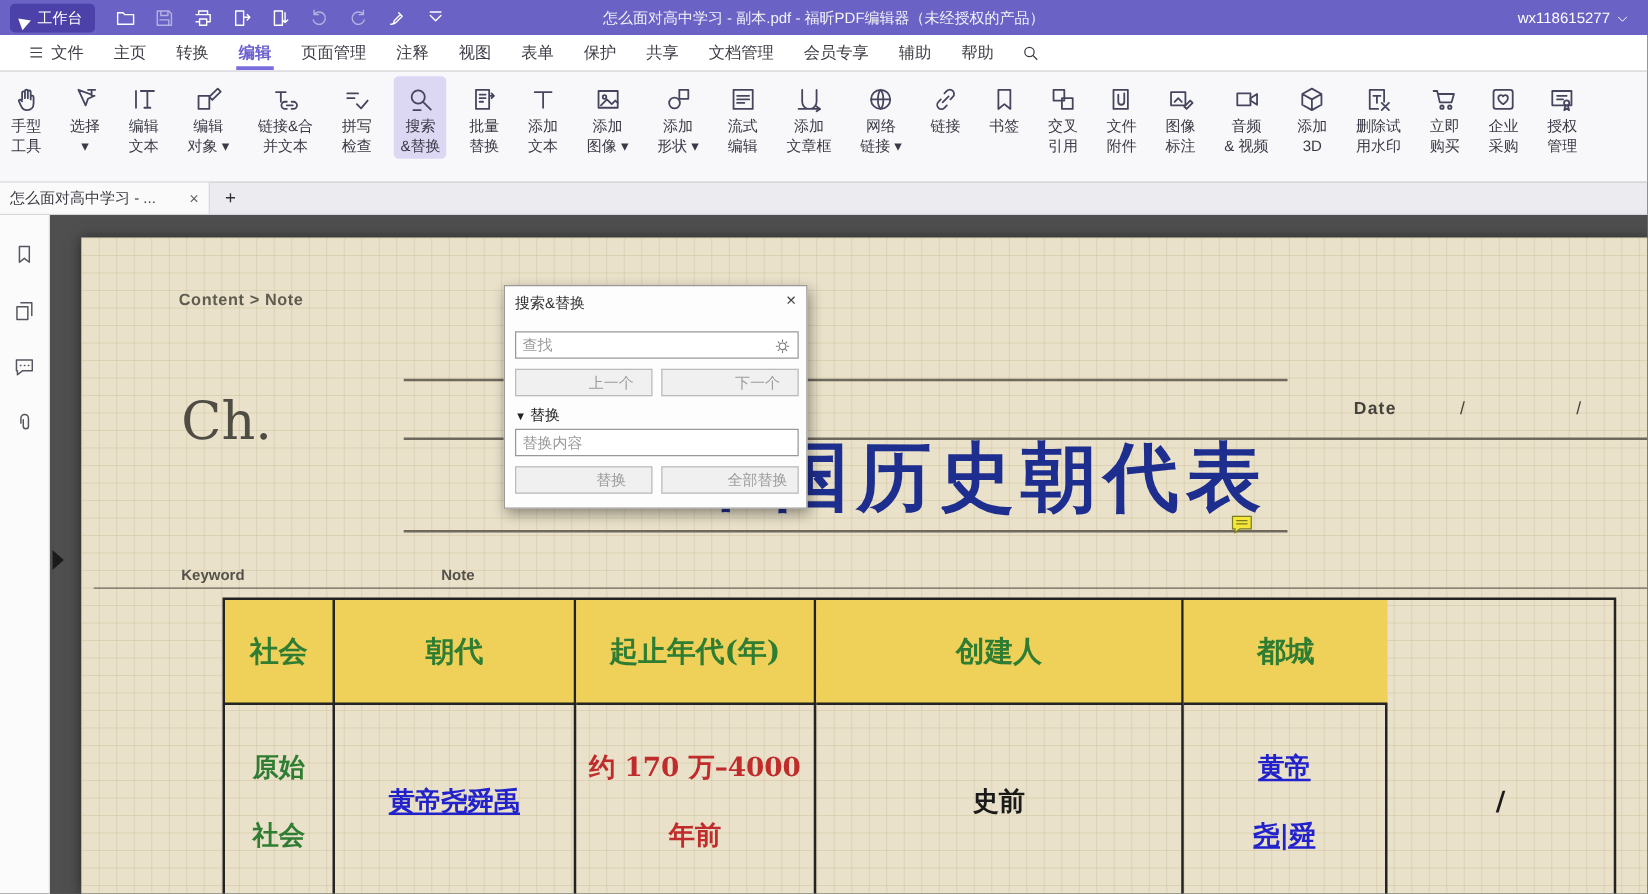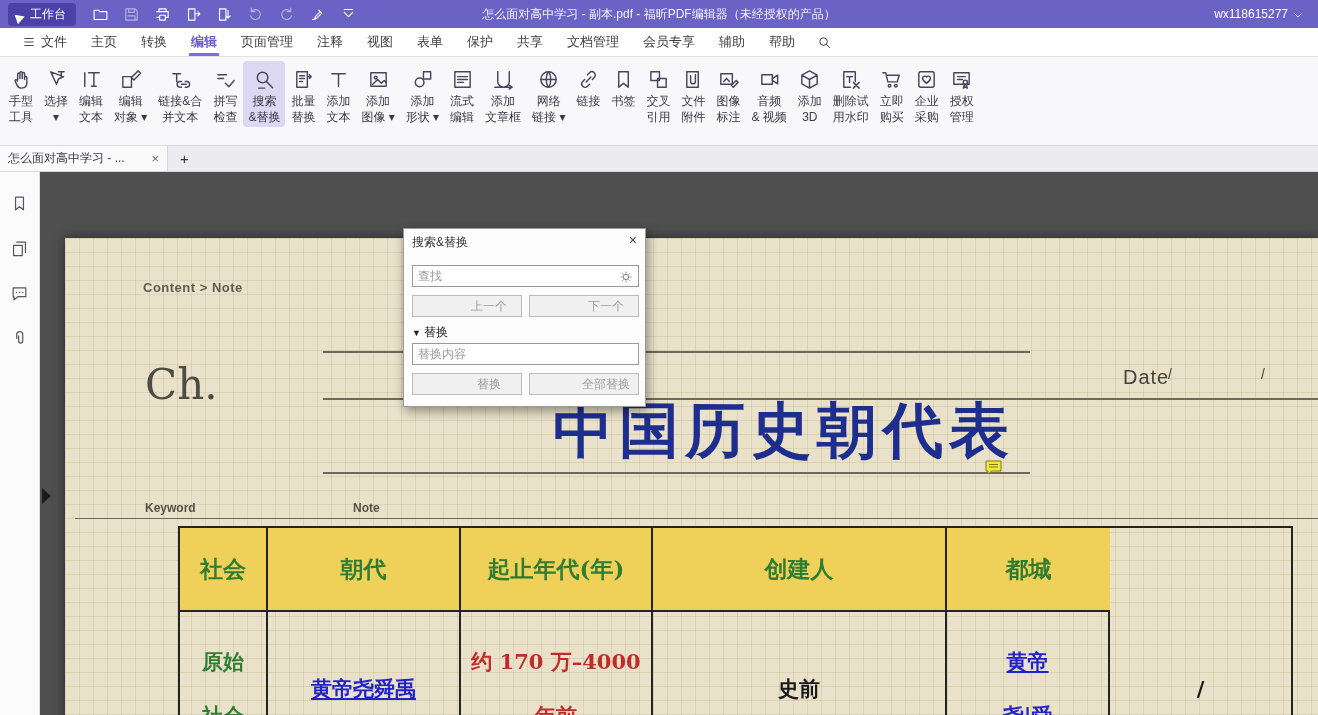--- a/index.html
+++ b/index.html
@@ -21,50 +21,50 @@
   
   .menubar { height:29px; background:#fff; border-bottom:1px solid #e4e4e8; display:flex; align-items:stretch; padding-left:10px; font-size:13px; color:#3d3d46; }
   .menu-item { display:flex; align-items:center; gap:5px; padding:0 12px; position:relative; cursor:default; }
   .menu-item.active { color:#6c5fd0; font-weight:bold; }
   .menu-item.active::after { content:""; position:absolute; left:10px; right:10px; bottom:0; height:3px; background:#7b6ddd; }
   .menu-item .micon svg { width:14px;height:14px;stroke:#3d3d46;fill:none;stroke-width:1.6;display:block; }
   .menu-search { display:flex; align-items:center; padding:0 10px; }
   .menu-search svg { width:15px;height:15px;stroke:#3d3d46;fill:none;stroke-width:1.6; }
 
   
-  .toolbar { height:89px; background:#f8f8fa; border-bottom:1px solid #dcdce0; display:flex; align-items:flex-start; padding:4px 2px 0 4px; gap:1px; }
+  .toolbar { height:89px; background:#f8f8fa; border-bottom:1px solid #dcdce0; display:flex; align-items:flex-start; padding:4px 2px 0 4px; gap:13px; }
   .tbtn { display:flex; flex-direction:column; align-items:center; gap:2px; padding:5px 5px 3px; border-radius:4px; font-size:12px; line-height:14px; color:#3a3a46; text-align:center; cursor:default; }
   .tbtn.active { background:#dcd7f3; }
   .tbtn .ic { height:26px; display:flex; align-items:center; justify-content:center; }
   .tbtn .ic svg { width:23px; height:23px; stroke:#45455e; fill:none; stroke-width:1.5; stroke-linecap:round; stroke-linejoin:round; display:block; }
   .tbtn .l { display:block; white-space:nowrap; }
 
   
   .tabbar { height:26px; background:#ececf0; border-bottom:1px solid #d8d8dc; display:flex; align-items:flex-end; }
   .tab { width:168px; height:25px; background:#fafafb; border-right:1px solid #d8d8dc; display:flex; align-items:center; font-size:12px; color:#3a3a42; padding:0 8px; gap:18px; }
   .tab .tlabel { flex:1; white-space:nowrap; overflow:hidden; }
   .tab .tclose { color:#666; font-size:13px; cursor:default; }
   .newtab { font-size:15px; color:#333; padding:0 12px; align-self:center; cursor:default; }
 
   
   .content { position:absolute; top:172px; left:0; right:0; bottom:0; }
   .sidebar { position:absolute; left:0; top:0; bottom:0; width:40px; background:#fbfbfc; border-right:1px solid #ddd; display:flex; flex-direction:column; align-items:center; padding-top:22px; gap:26px; }
   .sidebar svg { width:19px; height:19px; stroke:#55555f; fill:none; stroke-width:1.5; stroke-linecap:round; stroke-linejoin:round; display:block; }
-  .canvas { position:absolute; left:40px; top:0; right:0; bottom:0; background:#4f4f4f;margin-top:48px; }
+  .canvas { position:absolute; left:40px; top:0; right:0; bottom:0; background:#4f4f4f; }
   .collapse-arrow { position:absolute; left:2px; top:268px; width:0; height:0; border-left:9px solid #1a1a1a; border-top:8px solid transparent; border-bottom:8px solid transparent; }
 
   
   .page { position:absolute; left:25px; top:18px; width:1253px; height:525px; background-color:#e9e1c9;
     background-image:linear-gradient(rgba(168,148,94,.20) 1px, transparent 1px),linear-gradient(90deg, rgba(168,148,94,.20) 1px, transparent 1px);
     background-size:14px 14px; box-shadow:0 0 10px rgba(0,0,0,.5); overflow:hidden; }
   .pg-abs { position:absolute; }
   .rule { position:absolute; height:2px; background:#6e695c; }
   .breadcrumb { left:78px; top:42px; font-size:13px; color:#5f5b50; font-weight:bold; letter-spacing:.5px; }
   .chapter { left:80px; top:122px; font-family:"DejaVu Serif",serif; font-size:42px; color:#4f4c44; }
-  .date-label { left:1058px; top:128px; font-size:20px; color:#45433c; font-weight:normal; letter-spacing:1px; }
+  .date-label { left:1018px; top:128px; font-size:14px; color:#45433c; font-weight:bold; letter-spacing:1px; }
   .date-slash { top:128px; font-size:14px; color:#45433c; }
   .main-title { left:488px; top:158px; font-family:"DejaVu Serif",serif; font-weight:bold; font-size:60px; line-height:68px; letter-spacing:6px; color:#1e2e8e; white-space:nowrap; }
   .note-flag { left:920px; top:222px; }
   .note-flag svg { width:17px; height:15px; display:block; }
   .kw-label { left:80px; top:263px; font-size:12px; color:#55514a; font-weight:bold; }
 
   
   .htable { position:absolute; left:113px; top:288px; width:1115px; border:2px solid #232323; }
   .trow { display:grid; grid-template-columns:88px 193px 192px 294px 163px 181px; }
   .hcell { background:#efd058; border-right:2px solid #232323; border-bottom:2px solid #232323; height:84px; display:flex; align-items:center; justify-content:center; font-family:"DejaVu Serif",serif; font-weight:bold; font-size:23px; color:#2f7d32; }

